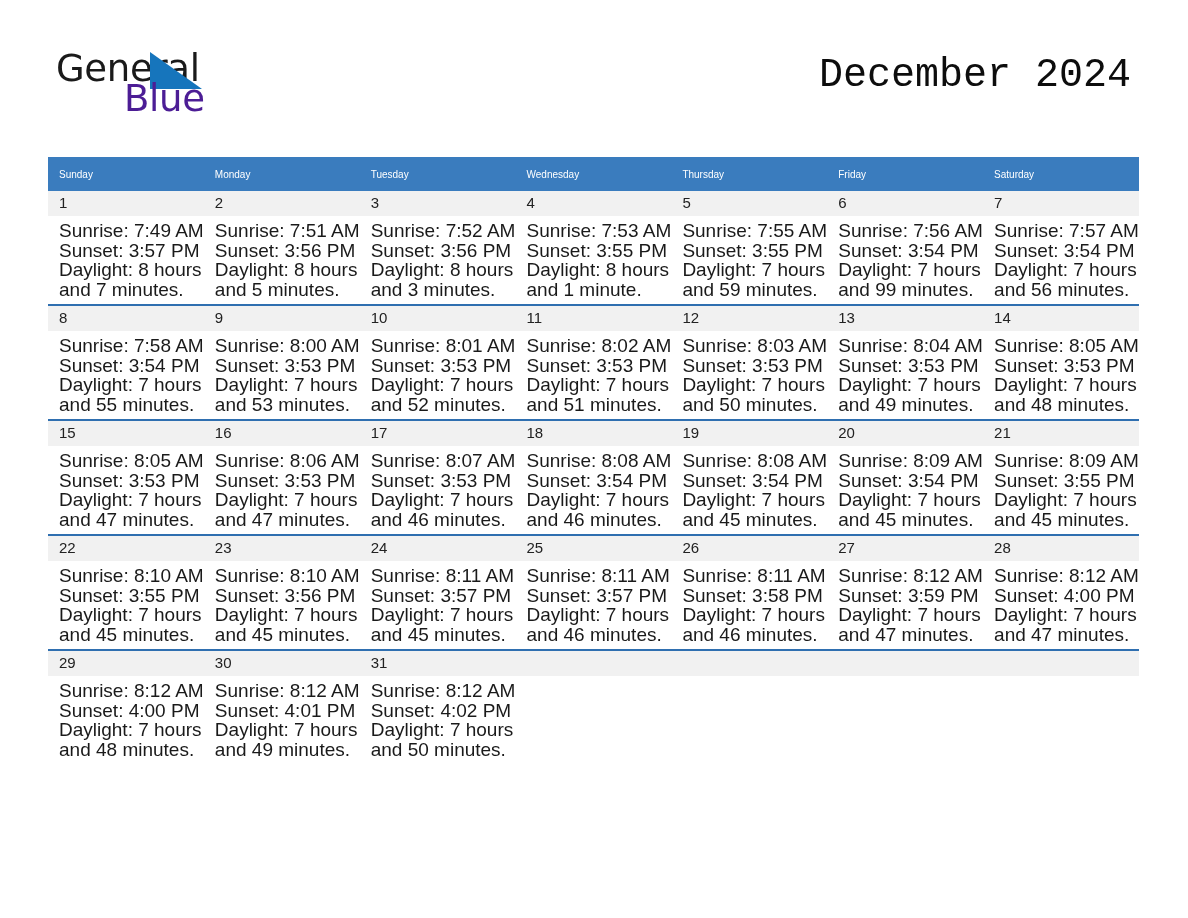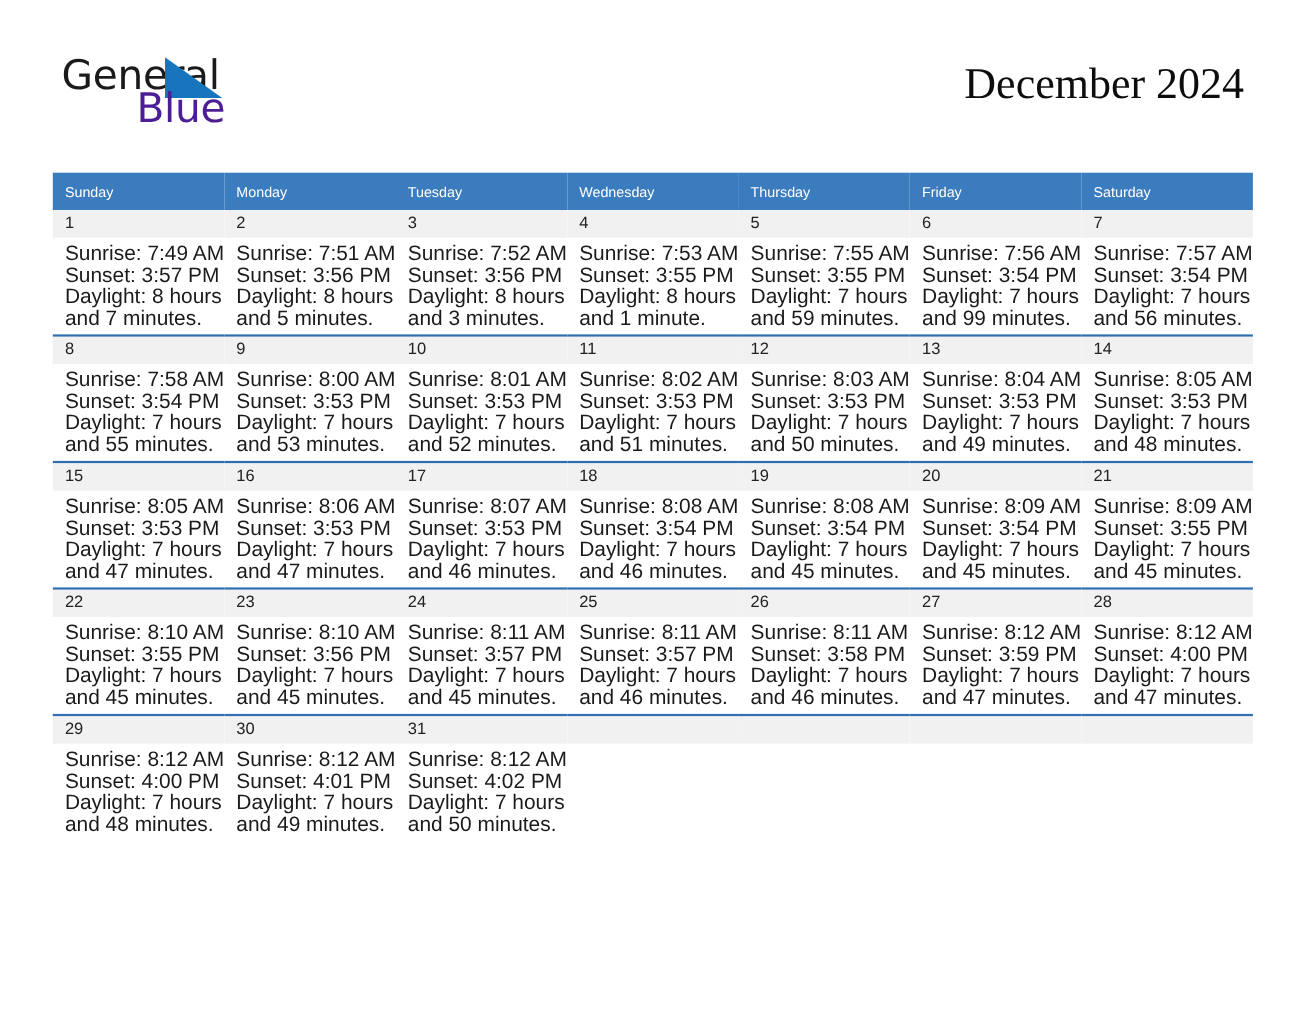--- a/index.html
+++ b/index.html
@@ -69,21 +69,21 @@
     position: absolute;
     right: 57px;
     top: 52px;
     font-size: 40px;
     line-height: 48px;
     color: #0d0d0d;
     font-weight: 400;
     letter-spacing: 0px;
     text-align: center;
     white-space: nowrap;
-    font-family: Liberation Serif, serif;
+    font-family: Liberation Mono, monospace;
   }
   .subtitle {
     position: absolute;
     right: 57px;
     top: 114px;
     font-size: 23px;
     line-height: 28px;
     color: #0d0d0d;
     font-weight: 400;
     text-align: right;
@@ -99,21 +99,21 @@
     width: 1091px;
   }
   .cal-table {
     width: 1091px;
     border-collapse: collapse;
     table-layout: fixed;
   }
   .cal-table th {
     background: #3a7cbe;
     color: #ffffff;
-    font-size: 13px;
+    font-size: 10px;
     font-weight: 400;
     text-align: left;
     padding: 8px 0 8px 11px;
     height: 18px;
     border: none;
     font-family: "Liberation Sans", sans-serif;
   }
   .cal-table td {
     vertical-align: top;
     padding: 0;

